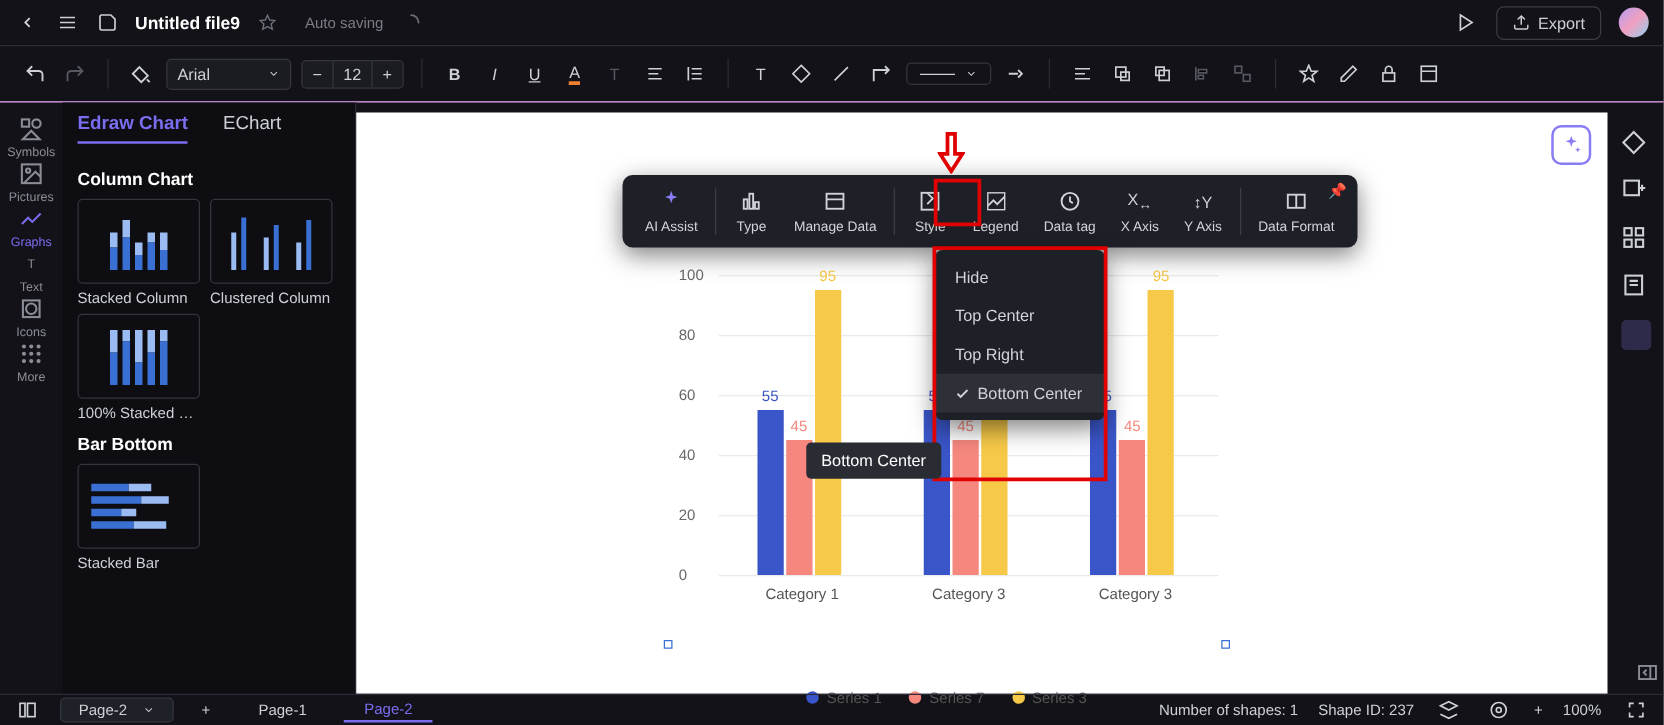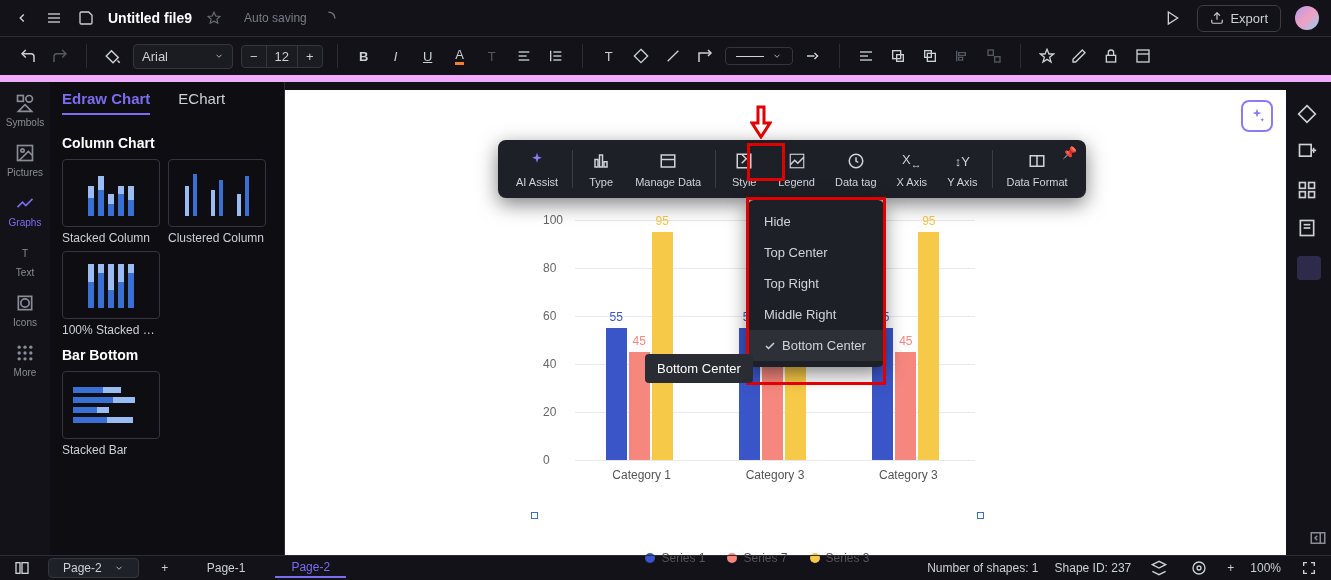--- a/index.html
+++ b/index.html
@@ -21,39 +21,39 @@
 }
 .icon-btn { width: 20px; height: 20px; display:flex; align-items:center; justify-content:center; color:#cdd0d4; cursor:pointer;}
 .file-title { color:#fff; font-size:14px; font-weight: bold; }
 .auto-save { color:#7a7d85; font-size:12px; margin-left:8px;}
 .top-right { margin-left:auto; display:flex; gap:14px; align-items:center;}
 .export-btn { border:1px solid #3a3d45; border-radius:6px; padding:5px 12px; display:flex; gap:6px; align-items:center; font-size:13px; }
 .avatar { width:24px; height:24px; border-radius:50%; background: linear-gradient(135deg,#b49cf0,#f0a0c0,#90d0f0); }
 .toolbar {
   height: 46px;
   border-top:1px solid #2a2d35;
-  border-bottom:7px solid #f0abfc;
+  border-bottom:1px solid #f0abfc;
   display:flex;
   align-items:center;
   padding: 0 16px;
   gap: 8px;
 }
 .sep { width:1px; height:24px; background:#2a2d35; margin:0 6px;}
 .font-select { background:#1a1c22; border:1px solid #34363e; color:#cdd0d4; border-radius:4px; padding:4px 8px; min-width:100px; display:flex; align-items:center; justify-content:space-between;}
 .size-group { display:flex; align-items:center; border:1px solid #34363e; border-radius:4px; background:#1a1c22;}
 .size-btn { padding:3px 8px; }
 .size-val { padding:3px 8px; border-left:1px solid #34363e; border-right:1px solid #34363e;}
 .tool-ico { width:24px; height:24px; display:flex; align-items:center; justify-content:center; color:#cdd0d4; cursor:pointer;}
 .line-style { border:1px solid #34363e; border-radius:4px; padding:3px 10px; display:flex; align-items:center; gap:8px;}
 
 .left-rail {
   position:absolute; left:0; top:82px; bottom:25px;
   width:50px;
   display:flex; flex-direction:column; align-items:center;
-  padding-top:10px; gap:14px;
+  padding-top:10px; 
 }
 .rail-item { display:flex; flex-direction:column; align-items:center; gap:3px; color:#8a8d95; font-size:10px; cursor:pointer; width:40px;}
 .rail-item.active { color:#7a6df0;}
 .rail-ico { width:22px; height:22px; display:flex; align-items:center; justify-content:center;}
 
 .side-panel {
   position:absolute; left:50px; top:82px; bottom:25px;
   width:235px;
   background:#0d0d12;
   border-right:1px solid #2a2d35;
@@ -709,21 +709,20 @@
     <span class="ft-label">Data Format</span>
   </div>
 </div>
 
 <div class="legend-highlight" style="left:747px; top:143px; width:38px; height:38px;"></div>
 
 <div class="dropdown">
   <div class="dd-item">Hide</div>
   <div class="dd-item">Top Center</div>
   <div class="dd-item">Top Right</div>
-  <div class="dd-item">Middle Right</div>
   <div class="dd-item selected">
     <svg width="12" height="12" viewBox="0 0 24 24" stroke="currentColor" fill="none" stroke-width="3">
         <polyline points="4 12 9 17 20 6"></polyline>
       </svg>
     <span>Bottom Center</span>
   </div>
 </div>
 <div class="dd-hl"></div>
 <div class="tooltip">Bottom Center</div>
 

